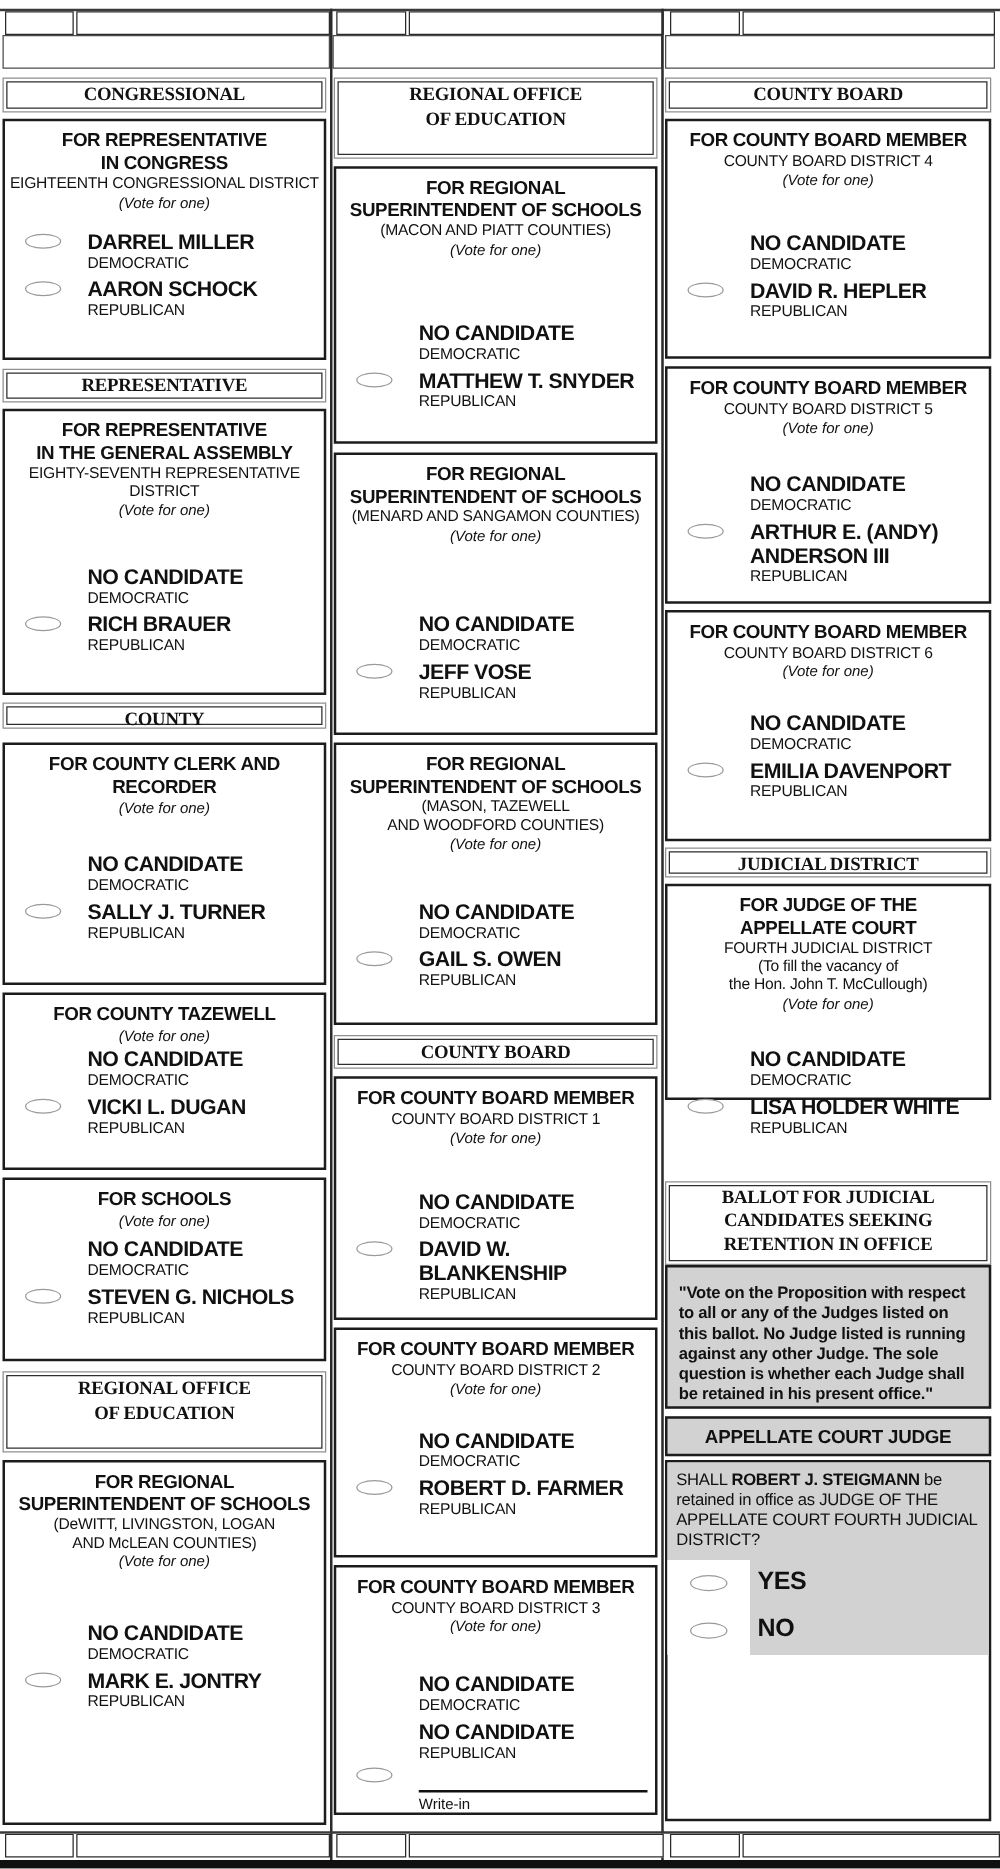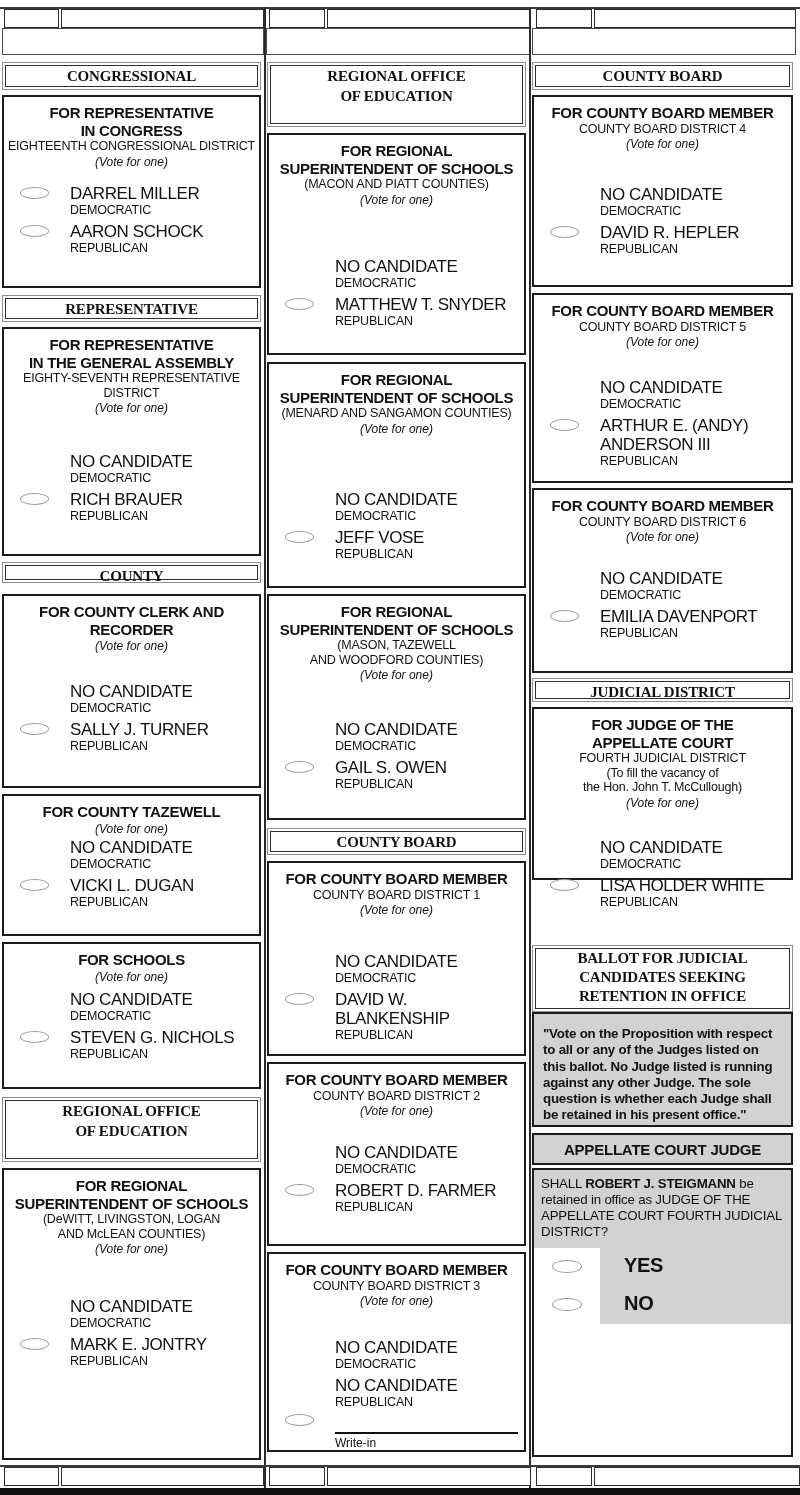--- a/index.html
+++ b/index.html
@@ -30,42 +30,42 @@
   .hdr{text-align:center;padding-top:7px;}
   .t-line{font-weight:bold;font-size:15px;line-height:17.5px;letter-spacing:-0.3px;}
   .s-line{font-size:12.5px;line-height:14.5px;letter-spacing:-0.2px;}
   .vote{font-size:12px;line-height:14.5px;margin-top:1px;font-style:italic;}
   .cands{position:absolute;left:0;right:0;}
   .crow{position:relative;padding-left:66px;margin-bottom:5px;}
   .oval{
     position:absolute;left:16px;top:3px;width:29px;height:12px;background:#fff;
     border:1.4px solid #9a9a9a;border-radius:50%;
   }
-  .cname{font-weight:normal;font-size:17px;line-height:19px;letter-spacing:-0.4px;}
+  .cname{font-weight:bold;font-size:17px;line-height:19px;letter-spacing:-0.4px;}
   .cparty{font-size:12.5px;line-height:14px;letter-spacing:-0.2px;}
   
   .w-oval{position:absolute;left:16px;top:160px;width:29px;height:12px;background:#fff;border:1.4px solid #9a9a9a;border-radius:50%;}
   .w-line{position:absolute;left:66px;right:6px;top:178px;border-top:2.5px solid #111;}
   .w-label{position:absolute;left:66px;top:182px;font-size:12px;}
   
   .instr-box{
     position:absolute;border:2px solid #1c1c1c;background:#d2d2d2;
     padding:12px 8px 0 9px;font-weight:bold;font-size:13.3px;line-height:16.3px;letter-spacing:-0.2px;
   }
   .acj-band{
     position:absolute;border:2px solid #1c1c1c;background:#d2d2d2;
     display:flex;align-items:center;justify-content:center;
     font-weight:bold;font-size:15px;letter-spacing:-0.2px;
   }
   .qbox{position:absolute;border:2px solid #1c1c1c;background:#fff;}
   .qgray{position:absolute;top:0;left:0;right:0;height:154px;background:#d2d2d2;}
   .qnotch{position:absolute;top:78px;left:0;width:66px;height:76px;background:#fff;}
   .qtext{position:absolute;top:6px;left:7px;right:6px;font-size:13.3px;line-height:16px;letter-spacing:-0.2px;}
   .opt-oval{position:absolute;left:18px;width:30px;height:13px;background:#fff;border:1.4px solid #9a9a9a;border-radius:50%;}
-  .opt-label{position:absolute;left:90px;font-weight:bold;font-size:20px;letter-spacing:-0.3px;}
+  .opt-label{position:absolute;left:72px;font-weight:bold;font-size:20px;letter-spacing:-0.3px;}
 </style>
 </head>
 <body>
 
 <div class="ballot">
 
   <div class="hline" style="top:7px"></div>
   <div class="mk" style="top:9px;left:4px;width:55px"></div>
   <div class="mk" style="top:9px;left:61px;width:203px"></div>
   <div class="mk" style="top:9px;left:269px;width:56px"></div>

